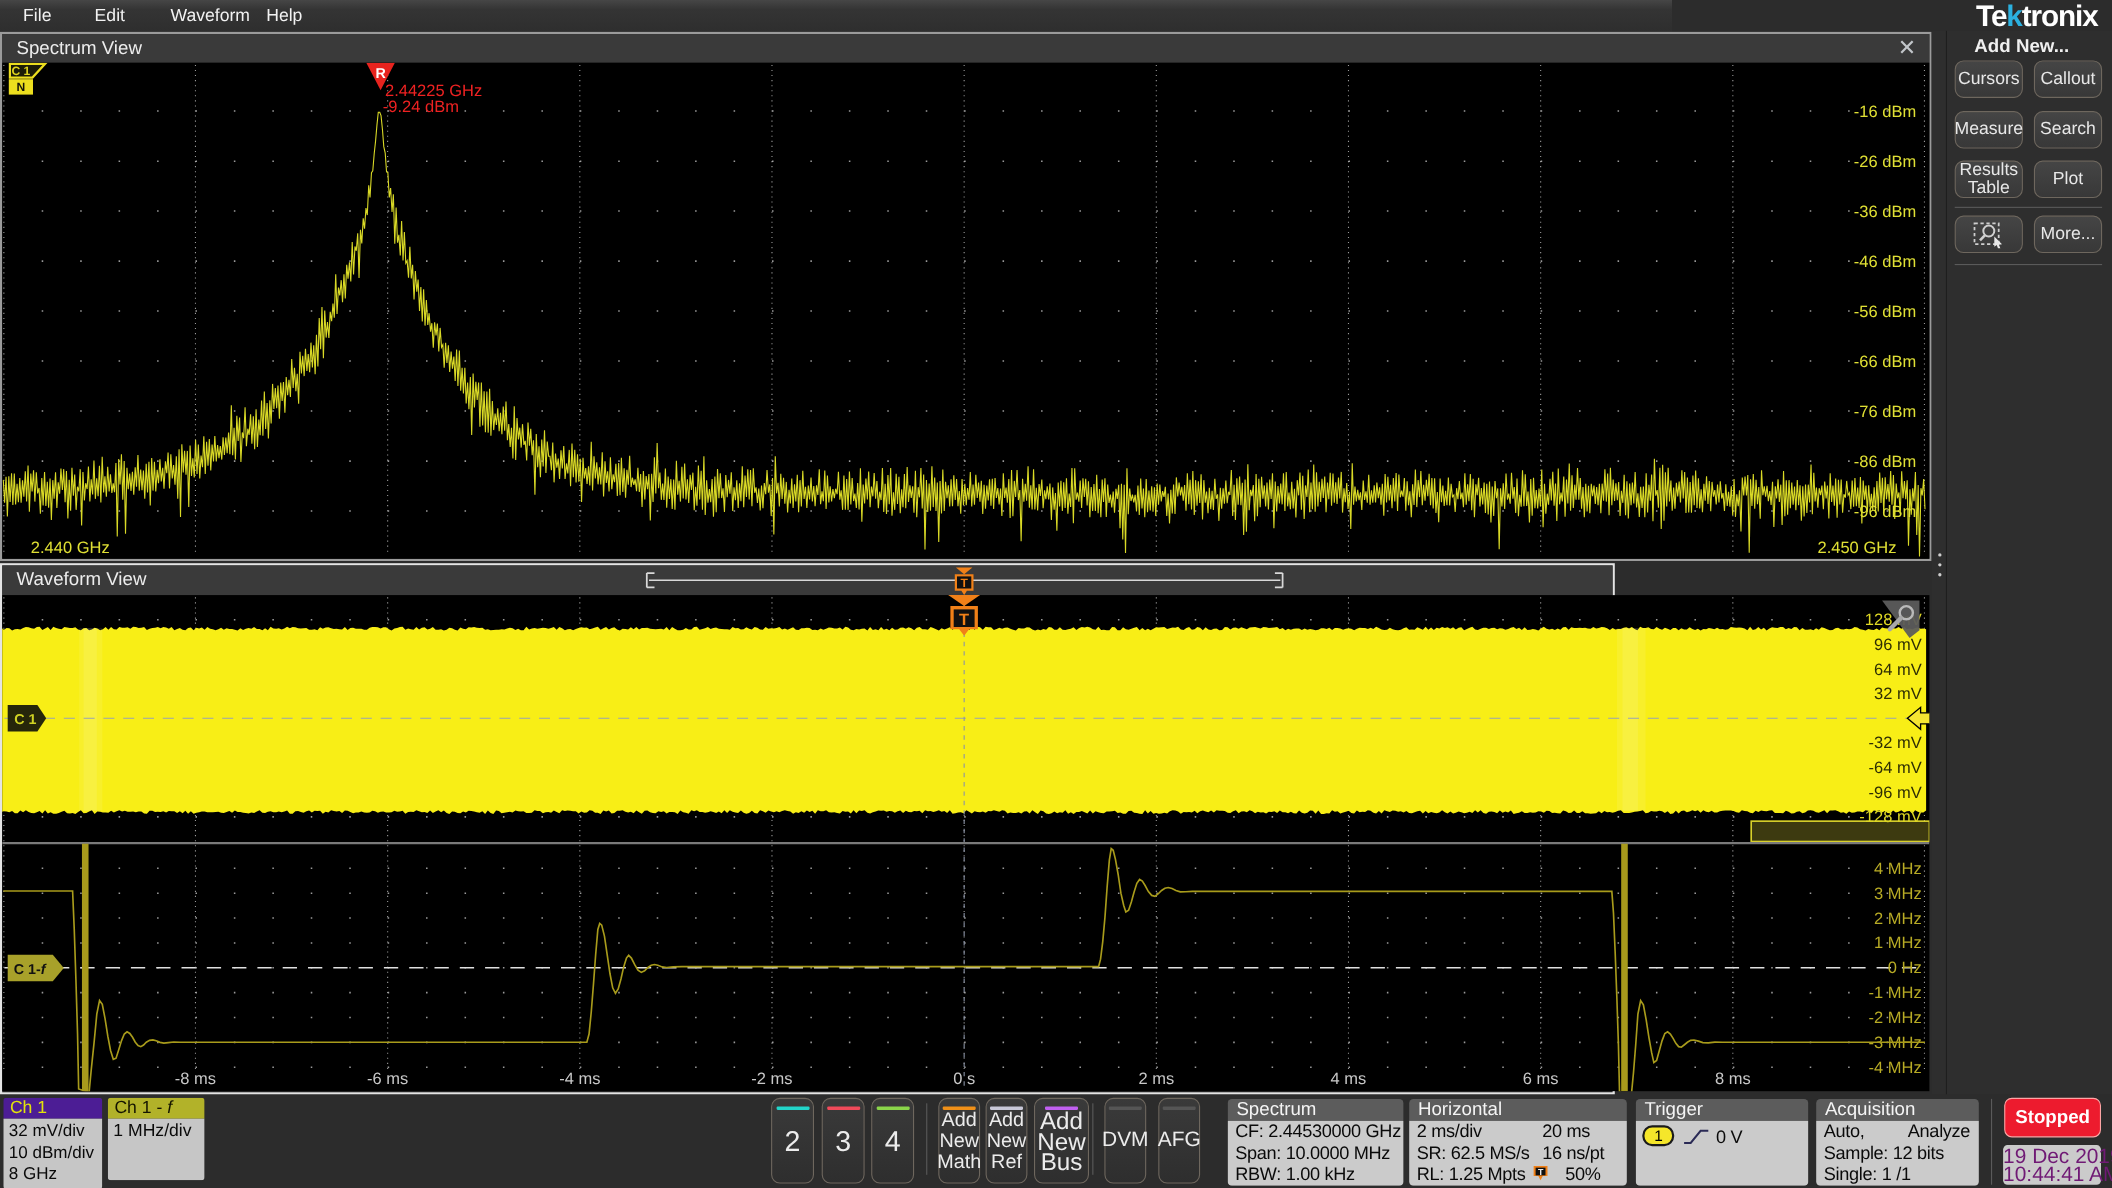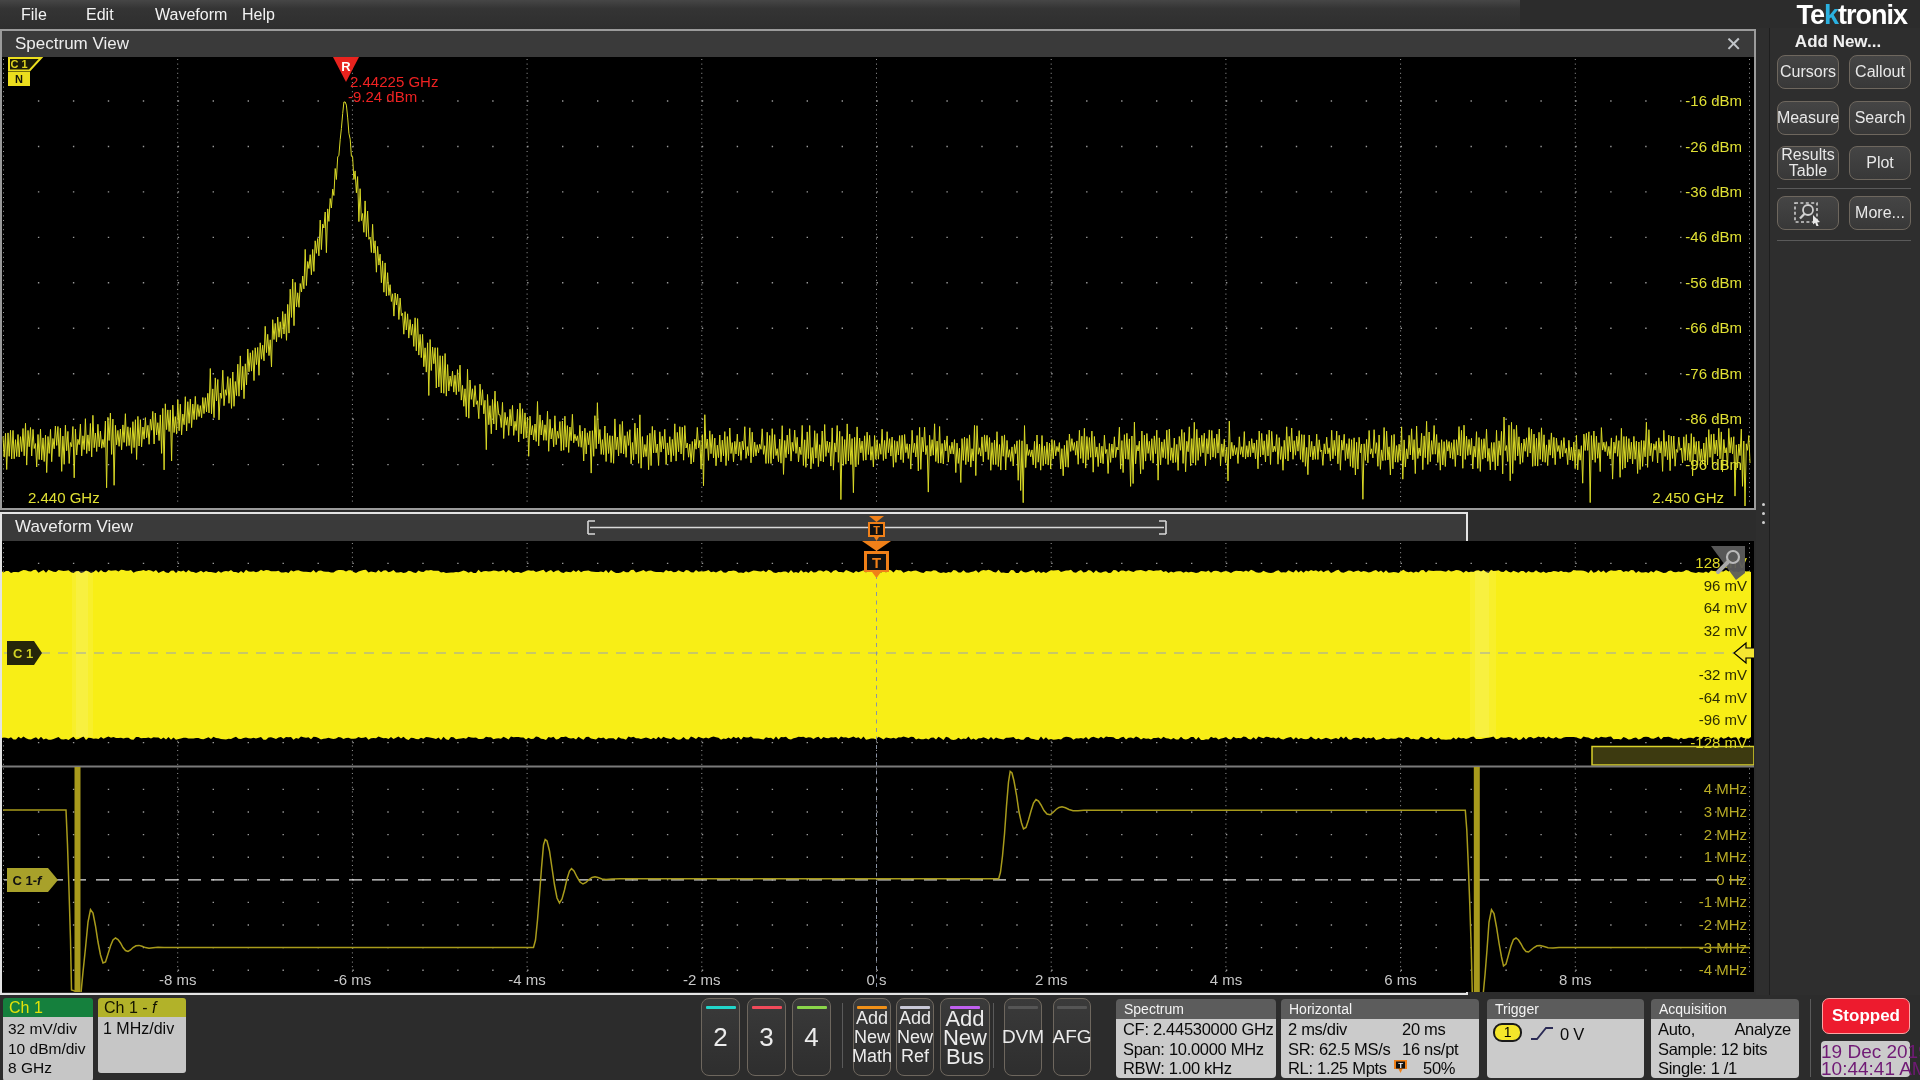--- a/index.html
+++ b/index.html
@@ -22,21 +22,21 @@
 .sep {position:absolute;left:21px;width:134px;height:1px;background:#5a5a5a}
 #addnew {position:absolute;left:0;top:4px;width:164px;text-align:center;color:#f0f0f0;font-size:17px;font-weight:bold}
 #bottombar {position:absolute;left:0;top:995px;width:1920px;height:85px;background:#2c2c2c}
 .chbadge {position:absolute;top:3px;border-radius:3px;overflow:hidden;font-size:16px}
 .chbadge .hd {height:19px;line-height:19px;padding-left:6px;font-size:16px}
 .chbadge .bd {background:#c6c6c6;color:#0a0a0a;padding:2px 5px 3px 5px;line-height:19.5px;white-space:nowrap}
 .nbtn {position:absolute;top:3px;height:78px;background:linear-gradient(180deg,#3a3a3a,#2e2e2e);border:1px solid #6e675e;border-radius:8px;color:#ececec;display:flex;align-items:center;justify-content:center;text-align:center;flex-direction:column}
 .stripe {position:absolute;top:7px;left:50%;transform:translateX(-50%);width:30px;height:3px;border-radius:1px}
 .vsep {position:absolute;top:8px;width:1px;height:65px;background:#5a5a5a}
 .ipanel {position:absolute;top:4px;height:79px;border-radius:4px;overflow:hidden}
-.ipanel .hd {height:20px;line-height:20px;background:#5c5c5c;color:#f4f4f4;font-size:14px;padding-left:8px}
+.ipanel .hd {height:20px;line-height:20px;background:#5c5c5c;color:#f4f4f4;font-size:17px;padding-left:8px}
 .ipanel .bd {background:#cbcbcb;color:#0a0a0a;font-size:16.5px;letter-spacing:-0.3px;height:59px;padding:1px 7px 0 7px;line-height:19.5px;position:relative;white-space:nowrap}
 #stopped {position:absolute;left:1822px;top:3px;width:88px;height:36px;background:#ed1b2e;border:1px solid #fca5a5;border-radius:7px;color:#fff;font-weight:bold;font-size:17px;text-align:center;line-height:34px}
 #datebox {position:absolute;left:1821px;top:46px;width:89px;height:36px;background:#cbcbcb;border-radius:4px;color:#701a75;font-size:19px;text-align:center;line-height:17px;padding-top:2px;white-space:nowrap}
 </style></head><body>
 <div id="menubar">
     <span style="left:21px">File</span>
     <span style="left:86px">Edit</span>
     <span style="left:155px">Waveform</span>
     <span style="left:242px">Help</span>
   </div>
@@ -200,21 +200,21 @@
         <line x1="15.8" y1="13.5" x2="11" y2="18.5" stroke="#cfcfcf" stroke-width="2.4"></line>
         <polygon points="24,15 31,22 28.2,22.6 29.6,26 27.4,26 26.2,22.8 24,24.4" fill="#e8e8e8"></polygon>
       </svg>
 </div>
 <div class="sbtn" style="left:93px;top:168px">More...</div>
 <div class="sep" style="top:212px"></div>
 </div>
 
 <div id="bottombar">
 <div class="chbadge" style="left:3px;width:90px;font-size:15.5px">
-      <div class="hd" style="background:#15803d;color:#e3e30a">Ch 1</div>
+      <div class="hd" style="background:#4c1d95;color:#e3e30a">Ch 1</div>
       <div class="bd">32 mV/div<br>10 dBm/div<br>8 GHz</div>
     </div>
 <div class="chbadge" style="left:98px;width:88px">
       <div class="hd" style="background:#b2b229;color:#141400">Ch 1 - <i>f</i></div>
       <div class="bd" style="height:56px">1 MHz/div</div>
     </div>
 <div class="nbtn" style="left:701px;width:39px;font-size:26px"><span class="stripe" style="background:#22d5ca"></span>2</div>
 <div class="nbtn" style="left:747px;width:39px;font-size:26px"><span class="stripe" style="background:#f04a5a"></span>3</div>
 <div class="nbtn" style="left:792px;width:39px;font-size:26px"><span class="stripe" style="background:#8ad54a"></span>4</div>
 <div class="vsep" style="left:842px"></div>

